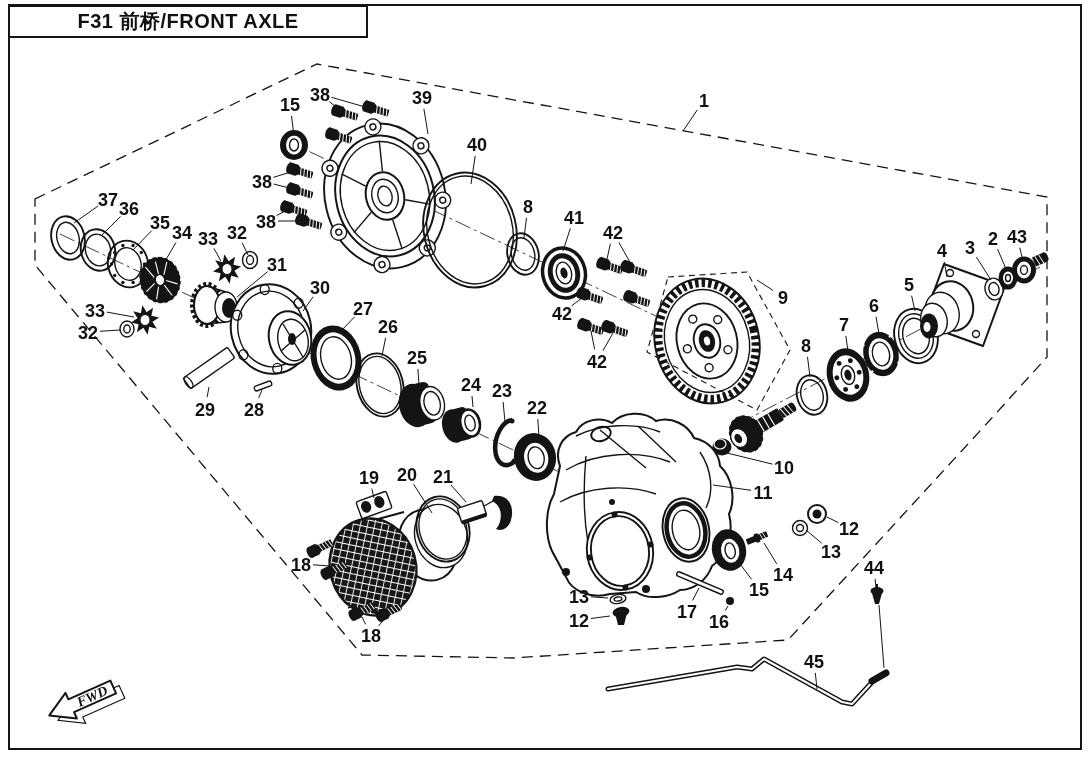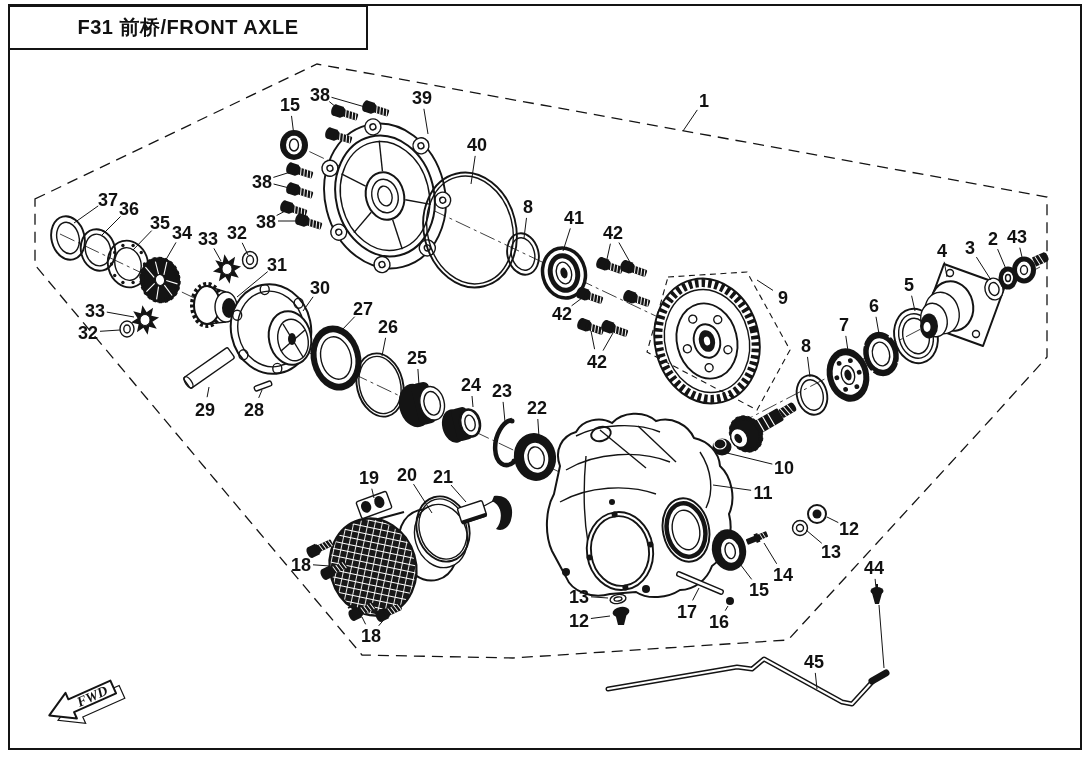--- a/index.html
+++ b/index.html
@@ -1,18 +1,18 @@
 <!DOCTYPE html>
 <html><head>
 <meta charset="utf-8">
 <style>
   html,body{margin:0;padding:0;background:#fff;width:1090px;height:760px;overflow:hidden;}
   .page{position:relative;width:1090px;height:760px;background:#fff;font-family:"Liberation Sans",sans-serif;}
   svg{position:absolute;left:0;top:0;}
-  .title-box{position:absolute;left:8px;top:5px;width:360px;height:45px;border:2px solid #141414;
+  .title-box{position:absolute;left:8px;top:5px;width:360px;height:33px;border:2px solid #141414;
     display:flex;align-items:center;justify-content:center;background:#fff;box-sizing:border-box;}
   .title-box span{font-weight:bold;font-size:20px;color:#111;letter-spacing:0.5px;white-space:nowrap;}
   .ln{stroke:#141414;stroke-width:1.4;fill:none}
   .ln2{stroke:#141414;stroke-width:1.9;fill:none}
   .lnw{stroke:#141414;stroke-width:1.4;fill:#fff}
   .ln2w{stroke:#141414;stroke-width:2;fill:#fff}
   .dk{fill:#141414;stroke:none}
   .dash{stroke:#141414;stroke-width:1.3;fill:none;stroke-dasharray:11 7}
   .dash2{stroke:#141414;stroke-width:1.1;fill:none;stroke-dasharray:6 4.5}
   .axis{stroke:#2a2a2a;stroke-width:0.9;fill:none;stroke-dasharray:16 4 3 4}

